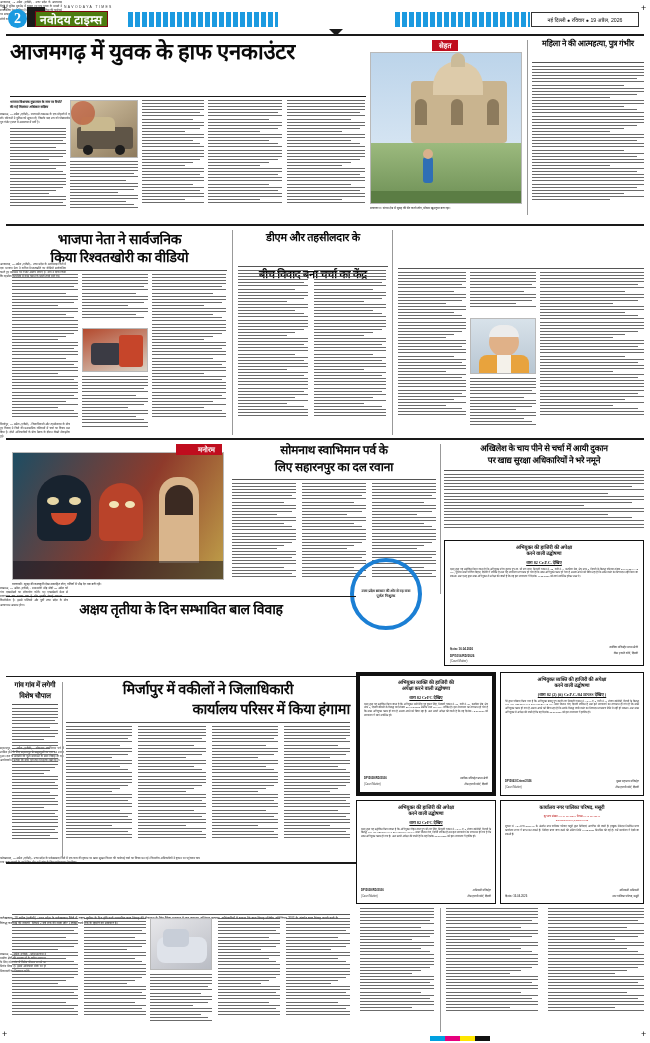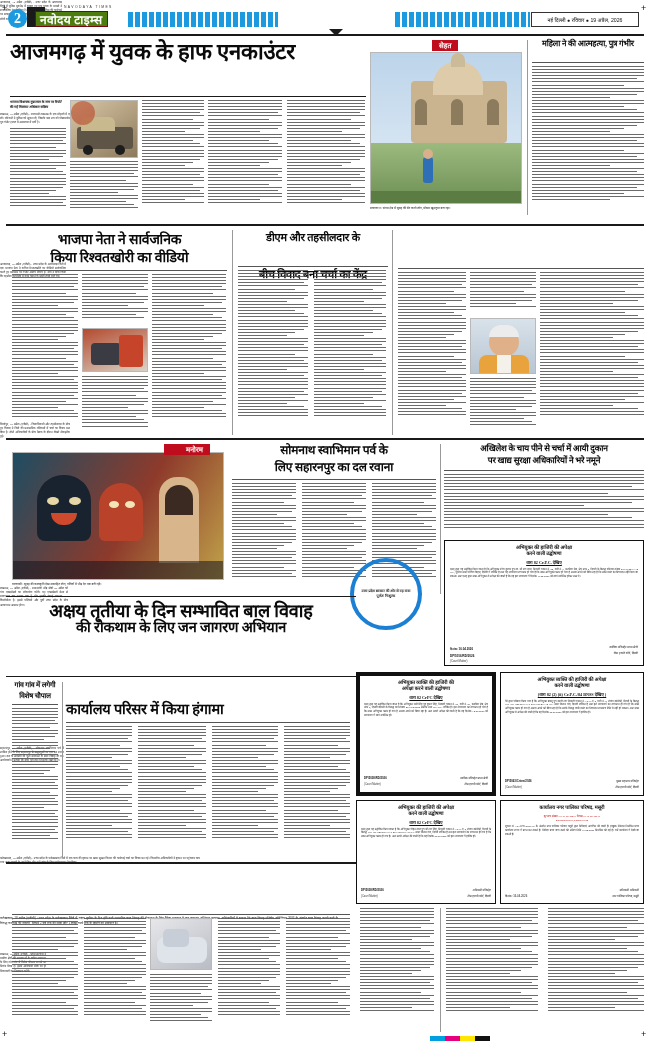--- a/index.html
+++ b/index.html
@@ -819,21 +819,21 @@
       <i></i>
       <i></i>
       <i></i>
       <i></i>
       <i></i>
       <i></i>
   </div>
 
   <div class="hr" style="left:6px; top:438px; width:638px; height:1.5px;"></div>
 
-  <div class="ph-label" style="left:164px; top:444px;padding-left:22px;">मनोरम</div>
+  <div class="ph-label" style="left:176px; top:444px;padding-left:22px;">मनोरम</div>
   <div class="photo" style="left:12px; top:452px; width:212px; height:128px; background:#2a2f4a;">
     <div style="position:absolute;inset:0;background:linear-gradient(120deg,#1d4d63,#8e3a2b 55%,#c0a24a);"></div>
     <div style="position:absolute;left:24px;top:22px;width:54px;height:66px;background:#18232f;border-radius:26px 26px 8px 8px;"></div>
     <div style="position:absolute;left:34px;top:44px;width:12px;height:8px;background:#e7d7a6;border-radius:50%;"></div>
     <div style="position:absolute;left:56px;top:44px;width:12px;height:8px;background:#e7d7a6;border-radius:50%;"></div>
     <div style="position:absolute;left:38px;top:60px;width:26px;height:12px;background:#cf4a2c;border-radius:0 0 14px 14px;"></div>
     <div style="position:absolute;left:86px;top:30px;width:44px;height:58px;background:#b9432a;border-radius:22px 22px 6px 6px;"></div>
     <div style="position:absolute;left:96px;top:48px;width:10px;height:7px;background:#f2e4b6;border-radius:50%;"></div>
     <div style="position:absolute;left:112px;top:48px;width:10px;height:7px;background:#f2e4b6;border-radius:50%;"></div>
     <div style="position:absolute;left:146px;top:24px;width:40px;height:86px;background:#d9b58c;border-radius:18px 18px 0 0;"></div>
@@ -983,22 +983,21 @@
     <div class="ad-sub">धारा 82 Cr.P.C. देखिए</div>
     <div class="ad-body" style="margin:3px 5px 0;">एतद् द्वारा यह उद्घोषित किया जाता है कि अभियुक्त रमेश कुमार पुत्र स्व. श्री राम लाल, निवासी मकान नं. 24, गली नं. 9, कटरिया रोड, क्षेत्र नगर-2, दिल्ली के विरुद्ध परिवाद संख्या 45738/44/11/34 IPC, पुलिस थाना पश्चिम विहार, दिल्ली में लम्बित है तथा यह न्यायालय समाधान हो गया है कि उक्त अभियुक्त फरार हो गया है अथवा अपने को छिपा रहा है कि उक्त वारंट का निष्पादन नहीं किया जा सकता। अतः एतद् द्वारा उक्त अभियुक्त से अपेक्षा की जाती है कि वह इस न्यायालय में दिनांक 19.04.2026 को स्वयं उपस्थित होकर उत्तर दे।</div>
     <div style="position:absolute;left:5px;bottom:14px;" class="ad-foot">दिनांक: 16.04.2026</div>
     <div style="position:absolute;right:5px;bottom:16px;font-size:2.9px;color:#111;text-align:right;font-family:'Liberation Serif',serif;">न्यायिक मजिस्ट्रेट प्रथम श्रेणी</div>
     <div style="position:absolute;right:5px;bottom:10px;font-size:2.9px;color:#111;text-align:right;font-family:'Liberation Serif',serif;">तीस हजारी कोर्ट, दिल्ली</div>
     <div style="position:absolute;left:5px;bottom:7px;font-size:3px;font-weight:bold;color:#111;">DP/5016/RD/2026</div>
     <div style="position:absolute;left:5px;bottom:2px;font-size:2.8px;color:#333;">(Court Matter)</div>
   </div>
 
   <div class="hr" style="left:6px; top:596px; width:350px; height:1.2px;"></div>
-  <div class="blk hl" style="left:12px; top:602px; width:338px; font-size:18px; text-align:center;">अक्षय तृतीया के दिन सम्भावित बाल विवाह</div>
-  <div class="blk hl" style="left:12px; top:620px; width:338px; font-size:14.5px; text-align:center;">की रोकथाम के लिए जन जागरण अभियान</div>
+  <div class="blk hl" style="left:12px; top:602px; width:338px; font-size:14px; text-align:center;">अक्षय तृतीया के दिन सम्भावित बाल विवाह</div>
   <div class="body s35" style="left:12px; top:640px; width:338px; height:36px;">फर्रुखाबाद, 18 अप्रैल (एजेंसी) : उत्तर प्रदेश के फर्रुखाबाद जिले में अक्षय तृतीया के दिन होने वाले सम्भावित बाल विवाह की रोकथाम के लिए जिला प्रशासन ने जन जागरण अभियान चलाया। अधिकारियों ने बताया कि बाल विवाह प्रतिषेध अधिनियम 2006 के अंतर्गत बाल विवाह कराने वाले के विरुद्ध कार्रवाई की जाएगी, जिसमें 2 वर्ष तक की सजा और 1 लाख रुपये तक के जुर्माने का प्रावधान है।</div>
   <div class="hr" style="left:6px; top:676px; width:350px; height:1.2px;"></div>
 
   <div class="blk hl" style="left:12px; top:682px; width:46px; font-size:7px; text-align:center;">गांव गांव में लगेगी</div>
   <div class="blk hl" style="left:12px; top:693px; width:46px; font-size:7px; text-align:center;">विशेष चौपाल</div>
   <div class="hr-thin" style="left:12px; top:704px; width:46px; height:1px;"></div>
   <div class="body" style="left:12px; top:708px; width:46px; height:148px;">लखनऊ, 18 अप्रैल (एजेंसी) : प्रदेश सरकार ने ग्रामीण क्षेत्रों की समस्याओं के त्वरित समाधान के लिए गांव गांव में विशेष चौपाल लगाने का निर्णय लिया है। इसमें अधिकारी मौके पर ही शिकायतों का निस्तारण करेंगे।</div>
   <div class="lines" style="left:12px; top:708px; width:46px; height:148px;">
     <i></i>
       <i></i>
@@ -1040,21 +1039,22 @@
       <i></i>
       <i></i>
       <i></i>
       <i></i>
       <i></i>
       <i></i>
   </div>
 
   <div class="vr" style="left:62px; top:682px; height:176px;"></div>
 
-  <div class="blk hl" style="left:66px; top:702px; width:284px; font-size:14.5px; text-align:left;">कार्यालय परिसर में किया हंगामा</div>
+  <div class="blk hl" style="left:66px; top:682px; width:284px; font-size:14.5px; text-align:center;">मिर्जापुर में वकीलों ने जिलाधिकारी</div>
+  <div class="blk hl" style="left:66px; top:702px; width:284px; font-size:14.5px; text-align:right;">कार्यालय परिसर में किया हंगामा</div>
   <div class="hr-thin" style="left:66px; top:722px; width:284px; height:1px;"></div>
 
   <div class="lines" style="left:66px; top:726px; width:66px; height:130px;">
     <i></i>
       <i></i>
       <i></i>
       <i></i>
       <i></i>
       <i></i>
       <i></i>

